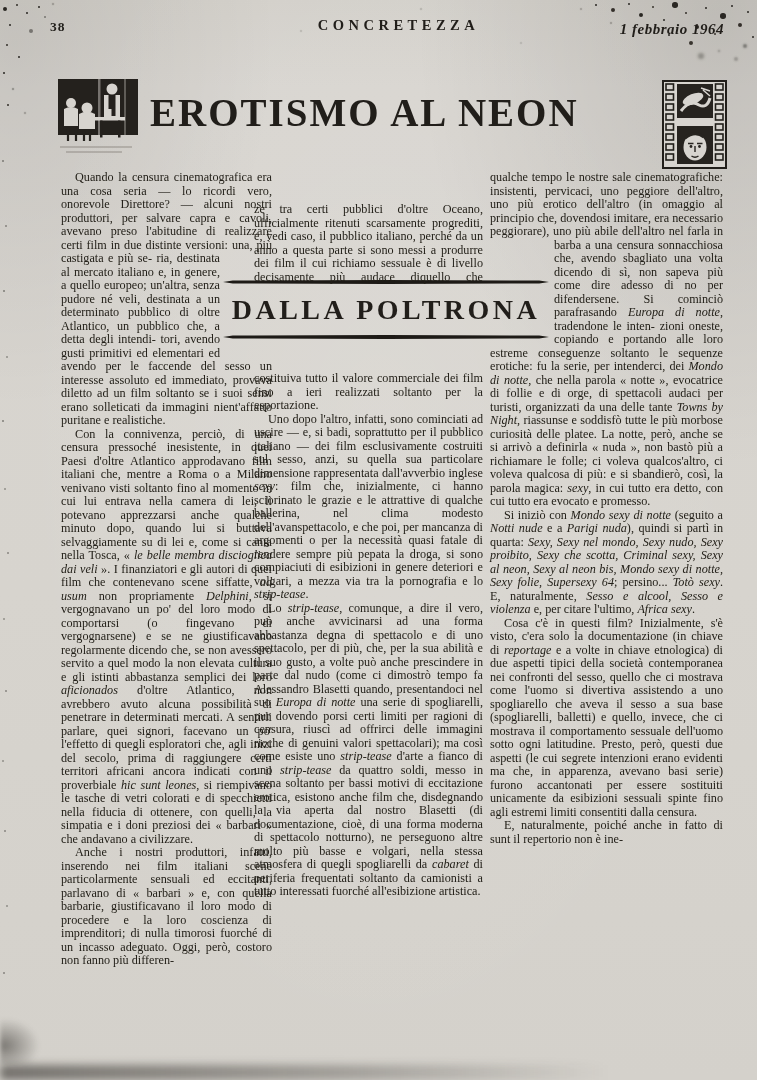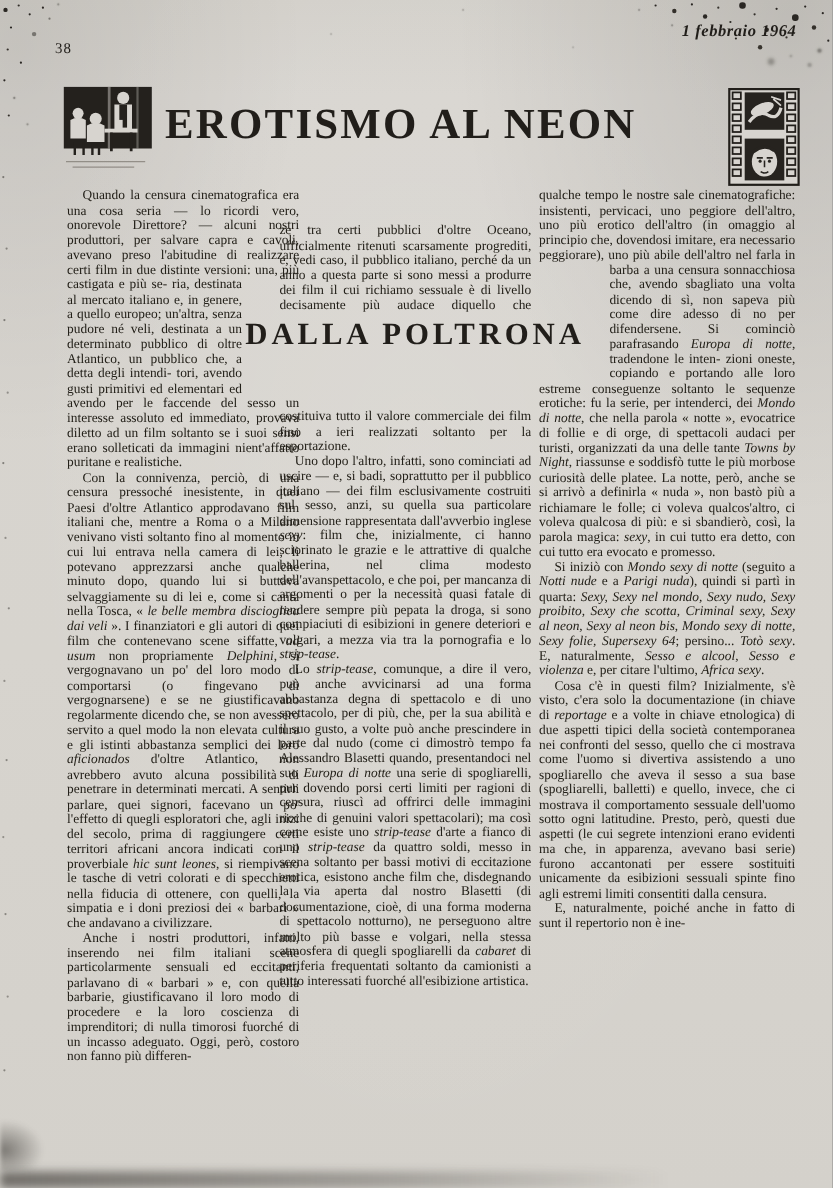--- a/index.html
+++ b/index.html
@@ -8,27 +8,27 @@
     background:
       radial-gradient(ellipse at 50% 40%, rgba(255,255,255,0.10), transparent 70%),
       radial-gradient(ellipse at 95% 2%, rgba(0,0,0,0.10), transparent 30%),
       radial-gradient(ellipse at 2% 4%, rgba(0,0,0,0.08), transparent 25%),
       linear-gradient(180deg,#d3d0ca 0%,#d8d5d0 8%,#d7d4ce 55%,#d4d1cb 100%);
     font-family:"Liberation Serif","DejaVu Serif",serif;
     color:#211e1a;
   }
   .abs{position:absolute;}
   
-  .pagenum{left:50px;top:36px;font-size:13.5px;font-weight:normal;letter-spacing:1px;}
+  .pagenum{left:50px;top:19px;font-size:13.5px;font-weight:bold;letter-spacing:1px;}
   .journal{left:60px;right:20px;top:17px;text-align:center;font-size:14.5px;font-weight:bold;letter-spacing:4.5px;}
   .dateline{right:33px;top:21px;font-size:15px;font-weight:bold;font-style:italic;letter-spacing:0.5px;}
   
   .title{left:150px;right:150px;top:90px;text-align:left;font-size:39px;font-weight:bold;letter-spacing:2px;white-space:nowrap;}
   
-  .section-box{left:223px;top:280px;width:326px;height:59px;display:flex;flex-direction:row;}
+  .section-box{left:223px;top:280px;width:326px;height:59px;display:flex;flex-direction:column;justify-content:space-between;}
   .swell-rule{height:4px;background:#1d1a16;clip-path:polygon(0% 50%,3% 12%,50% 0%,97% 12%,100% 50%,97% 88%,50% 100%,3% 88%);}
   .section-heading{text-align:center;font-size:28px;font-weight:bold;letter-spacing:3.5px;line-height:49px;white-space:nowrap;}
   
   .col{position:absolute;top:171px;text-align:justify;font-size:12.2px;line-height:13.5px;color:#232019;}
   .col1{left:40px;width:211px;margin-left:21px;}
   .col2{left:254px;width:229px;margin-top:32px;}
   .col3{left:490px;width:233px;}
   .para{margin:0;text-indent:14px;clear:both;}
   .cont{text-indent:0;}
   .cut-r{float:right;width:52px;height:96px;}
@@ -76,20 +76,21 @@
 </head>
 <body>
 
 <div class="page">
 
   <div class="speck"></div>
   <div class="abs smudge-bottom"></div>
   <div class="abs smudge-bl"></div>
 
   <div class="abs pagenum">38</div>
+  <div class="abs journal">CONCRETEZZA</div>
   <div class="abs dateline">1 febbraio 1964</div>
 
   <div class="abs illu-left">
     <svg width="88" height="82" viewBox="0 0 88 82">
       <rect x="4" y="2" width="80" height="56" fill="#24211d"></rect>
       <rect x="44" y="2" width="2.5" height="56" fill="#b9b6b0" opacity="0.55"></rect>
       <rect x="70" y="2" width="2" height="56" fill="#b9b6b0" opacity="0.4"></rect>
       <circle cx="58" cy="12" r="5.5" fill="#d7d4cf"></circle>
       <path d="M50 18 h16 v23 h-16 z" fill="#d7d4cf"></path>
       <rect x="54.5" y="18" width="7" height="21" fill="#24211d"></rect>

